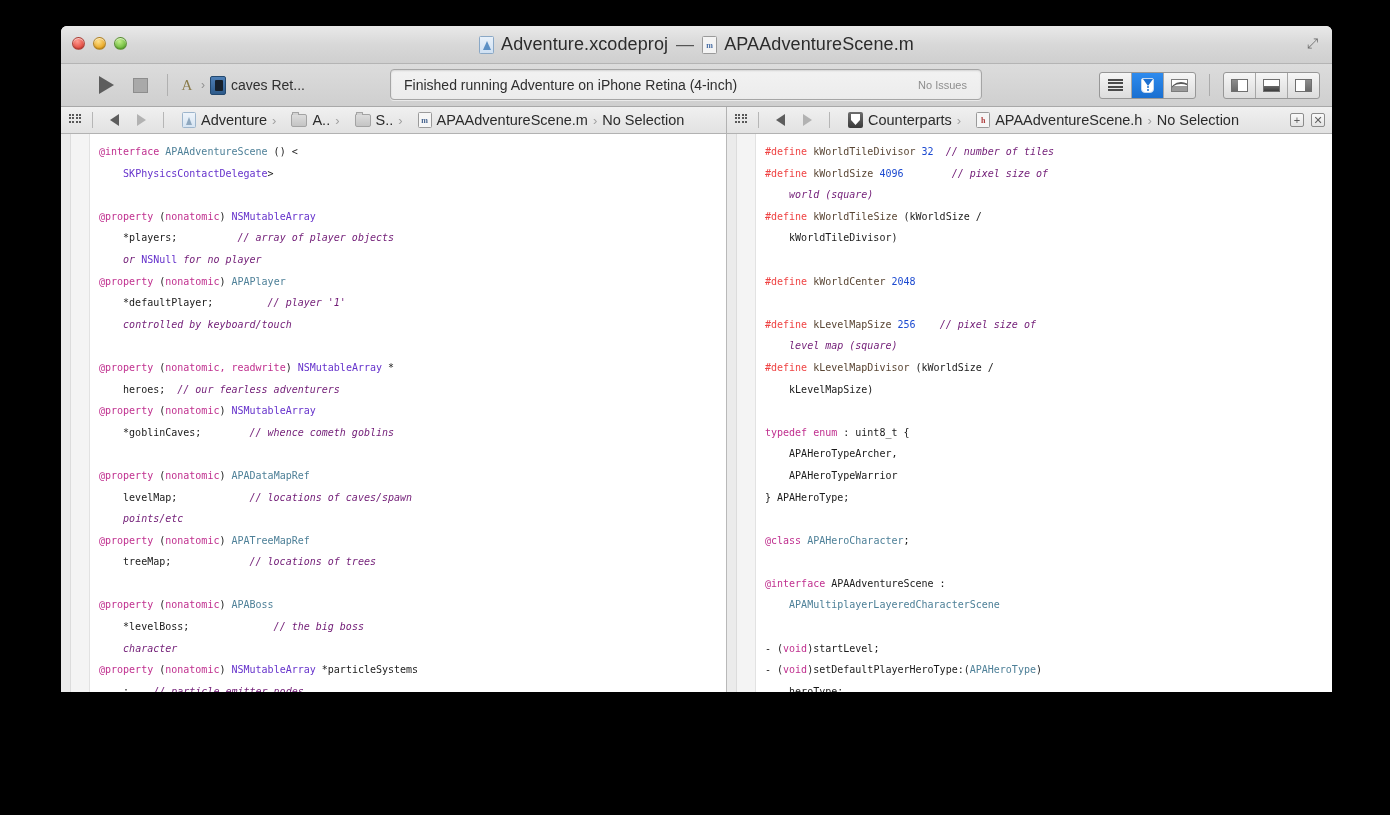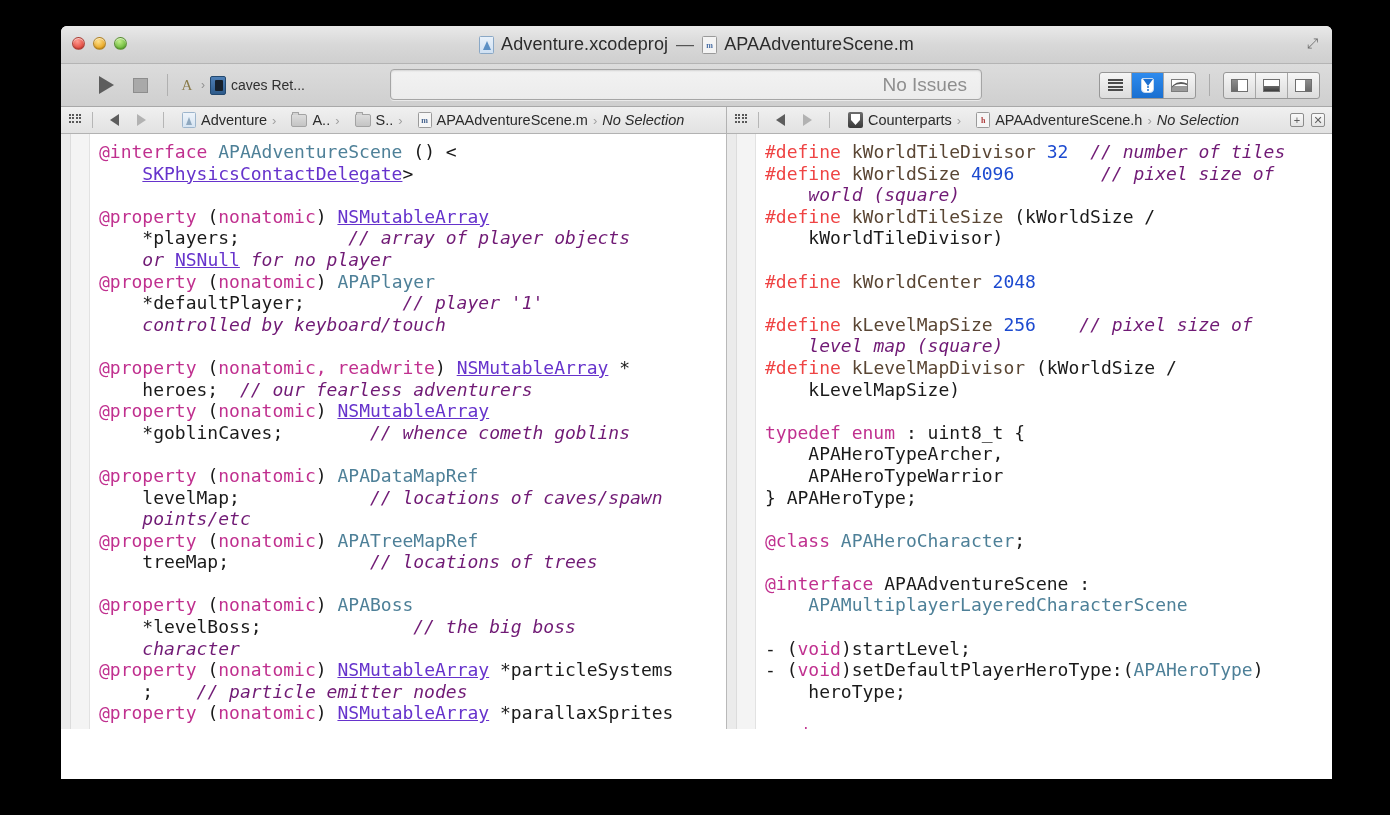--- a/index.html
+++ b/index.html
@@ -15,21 +15,21 @@
     font-family: "Liberation Sans", sans-serif;
     -webkit-font-smoothing: antialiased;
   }
 
   
   #window {
     position: absolute;
     left: 61px;
     top: 26px;
     width: 1271px;
-    height: 753px;
+    height: 666px;
     border-radius: 6px 6px 0 0;
     overflow: hidden;
     box-shadow: 0 0 22px rgba(0,0,0,0.85);
     background: #ffffff;
   }
 
   
   .titlebar {
     position: relative;
     height: 37px;
@@ -196,21 +196,21 @@
   }
   .status-text {
     font-size: 14px;
     color: #2f2f2f;
     margin-left: 13px;
     white-space: nowrap;
   }
   .status-issues {
     margin-left: auto;
     margin-right: 14px;
-    font-size: 19px;
+    font-size: 11px;
     color: #8e8e8e;
     white-space: nowrap;
   }
 
   .tb-right {
     position: absolute;
     right: 12px; top: 0; bottom: 0;
     display: flex;
     align-items: center;
     gap: 0px;
@@ -393,21 +393,21 @@
     background: linear-gradient(to bottom, #6e6e6e, #3a3a3a);
     border-radius: 2px;
     position: relative;
   }
   .counterparts-icon::after {
     content:""; position:absolute; left: 3px; top: 2px;
     width: 9px; height: 11px;
     background: #ffffff;
     clip-path: polygon(0 0, 100% 0, 100% 55%, 50% 100%, 0 55%);
   }
-  .jb-noselect { color: #2b2b2b; font-style: italic; }
+  .jb-noselect { color: #2b2b2b; }
   .jb-right-btns {
     margin-left: auto;
     display: flex;
     align-items: center;
     gap: 7px;
     padding-right: 7px;
   }
   .sq-btn {
     width: 14px; height: 14px;
     border: 1px solid #8b8b8b;
@@ -448,33 +448,33 @@
     left: 0; top: 0; bottom: 0;
     width: 9px;
     background: #ebebeb;
     border-right: 1px solid #dcdcdc;
   }
   .code {
     position: absolute;
     left: 28px; top: 0; right: 0; bottom: 0;
     padding: 7px 0 0 10px;
     font-family: "DejaVu Sans Mono", "Liberation Mono", monospace;
-    font-size: 18px;
+    font-size: 10px;
     line-height: 21.6px;
     white-space: pre;
     color: #1a1a1a;
     box-sizing: border-box;
     overflow: hidden;
   }
 
   
   .kw       { color: #c0308f; }   
   .attr     { color: #c0308f; }   
   .usertype { color: #4e8098; }   
-  .systype  { color: #6633cc; text-decoration: underline; }   
+  .systype  { color: #6633cc; }   
   .cmt      { color: #701a75; font-style: italic; }   
   .num      { color: #1c4ad0; }   
   .pp       { color: #ef4444; }   
   .ppname   { color: #5a4634; text-align: right; }   
   .plain    { color: #1a1a1a; }
 </style>
 </head>
 <body>
 
 <div id="window">
@@ -506,20 +506,21 @@
     </div>
     <div class="tb-sep"></div>
     <div class="scheme">
       <span class="xc-icon"></span>
       <span class="chev">›</span>
       <span class="dev-icon"></span>
       <span>caves Ret...</span>
     </div>
 
     <div class="status-bar">
+      <span class="status-text">Finished running Adventure on iPhone Retina (4-inch)</span>
       <span class="status-issues">No Issues</span>
     </div>
 
     <div class="tb-right">
       <div class="seg-group">
         <div class="seg">
           <span class="ic-lines">
               <i></i>
               <i></i>
               <i></i>

